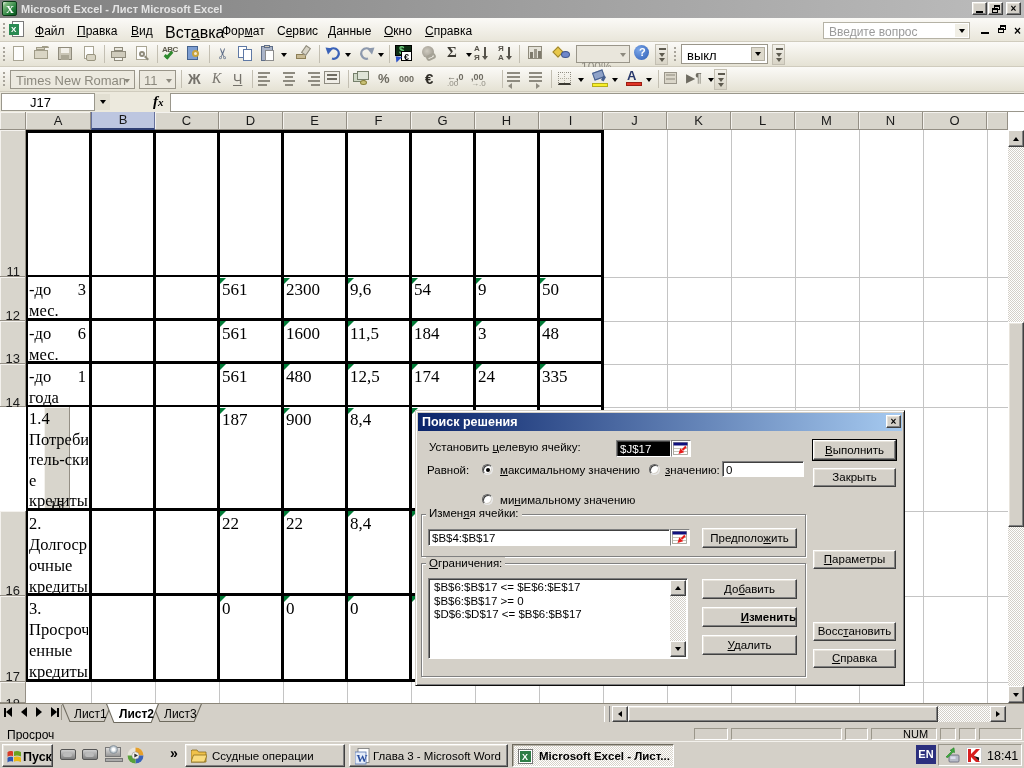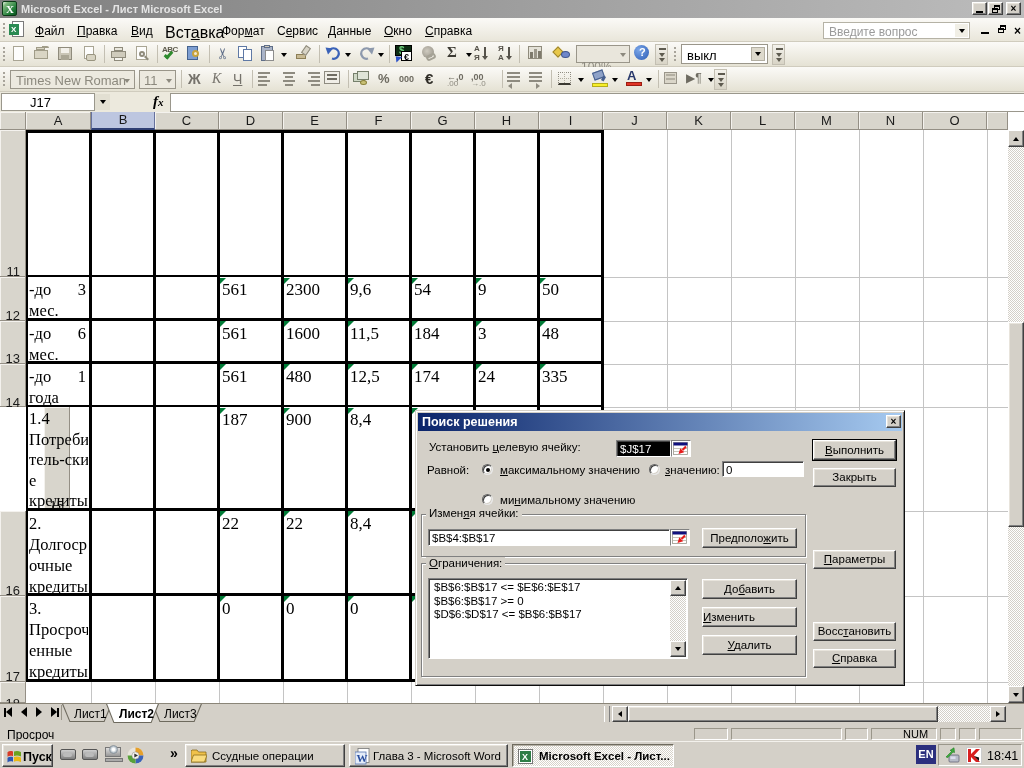--- a/index.html
+++ b/index.html
@@ -694,21 +694,21 @@
 $D$6:$D$17 &lt;= $B$6:$B$17</div>
     <div class="abs dither" style="right:1px;top:1px;width:16px;height:77px;"></div>
     <div class="sbbtn" style="right:1px;top:1px;width:16px;height:16px;">
           <div class="arrowup" style="margin:5px auto;"></div>
         </div>
     <div class="sbbtn" style="right:1px;bottom:1px;width:16px;height:16px;">
           <div class="arrowdn" style="margin:5px auto;"></div>
         </div>
   </div>
   <div class="abs btn3d dlg-label" style="left:286px;top:168px;width:95px;height:20px;text-align:center;line-height:18px;">До<u>б</u>авить</div>
-  <div class="abs btn3d dlg-label" style="left:286px;top:196px;width:95px;height:20px;text-align:left;line-height:18px;"><u>И</u>зменить</div>
+  <div class="abs btn3d dlg-label" style="left:286px;top:196px;width:95px;height:20px;text-align:right;line-height:18px;font-weight:bold;"><u>И</u>зменить</div>
   <div class="abs btn3d dlg-label" style="left:286px;top:224px;width:95px;height:20px;text-align:center;line-height:18px;"><u>У</u>далить</div>
 
   <div class="abs btn3d dlg-label" style="left:397px;top:29px;width:83px;height:20px;text-align:center;line-height:18px;box-shadow:0 0 0 1px #000, inset -1px -1px 0 #808080, inset 1px 1px 0 #e8e4dc;"><u>В</u>ыполнить</div>
   <div class="abs btn3d dlg-label" style="left:397px;top:57px;width:83px;height:19px;text-align:center;line-height:17px;">Закрыть</div>
   <div class="abs btn3d dlg-label" style="left:397px;top:139px;width:83px;height:19px;text-align:center;line-height:17px;"><u>П</u>араметры</div>
   <div class="abs btn3d dlg-label" style="left:397px;top:211px;width:83px;height:19px;text-align:center;line-height:17px;">Восс<u>т</u>ановить</div>
   <div class="abs btn3d dlg-label" style="left:397px;top:238px;width:83px;height:19px;text-align:center;line-height:17px;"><u>С</u>правка</div>
 </div>
 
 </div>

